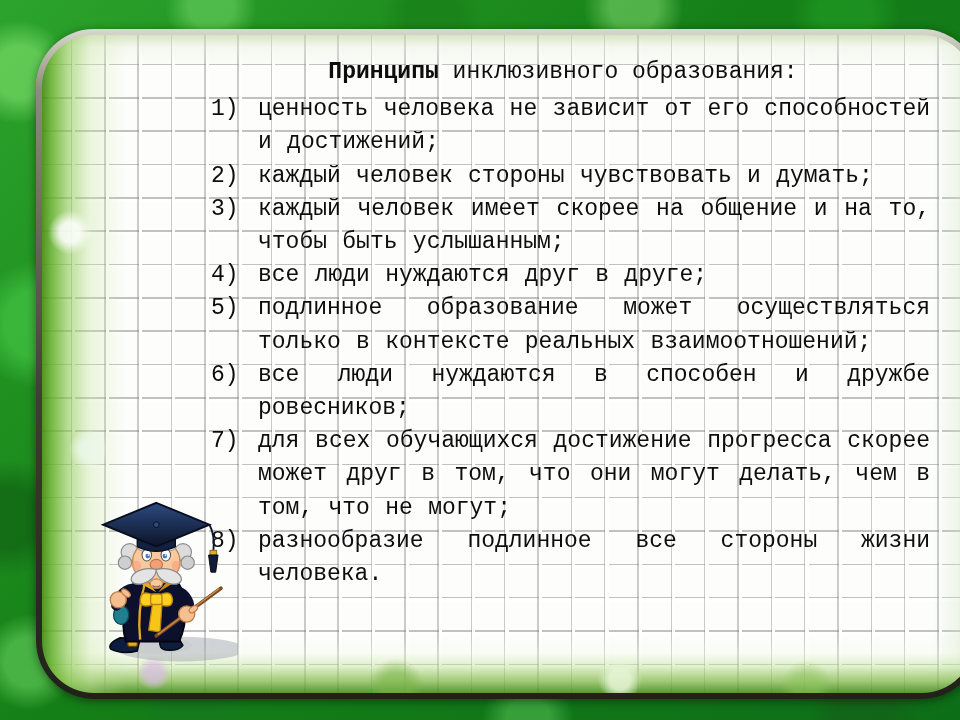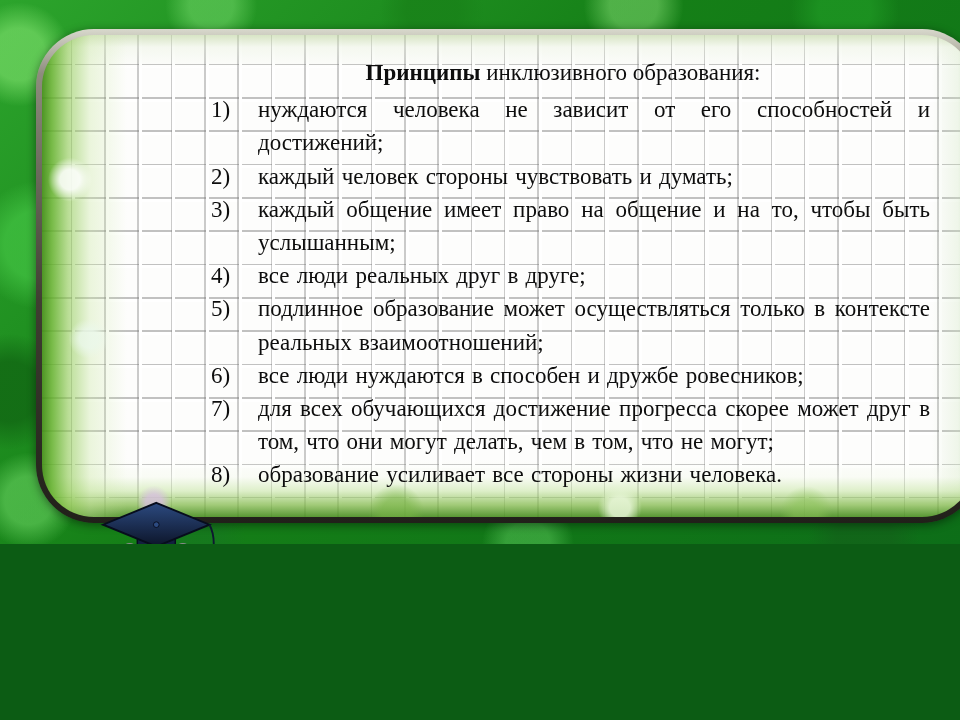--- a/index.html
+++ b/index.html
@@ -1,18 +1,18 @@
 <!DOCTYPE html>
 <html lang="ru"><head>
 <meta charset="utf-8">
 <style>
   html,body{margin:0;padding:0;background:#0c5c14;}
   .stage{
-    position:relative;width:960px;height:544px;overflow:hidden;
-    font-family:Liberation Serif, serif;
+    position:relative;width:960px;height:720px;overflow:hidden;
+    font-family:Liberation Mono, monospace;
     background-color:#178517;
     background-image:
       radial-gradient(circle at 2% 10%, rgba(140,235,120,.55) 0 26px, rgba(140,235,120,0) 52px),
       radial-gradient(circle at 4% 45%, rgba(70,200,70,.65) 0 34px, rgba(70,200,70,0) 64px),
       radial-gradient(circle at 1% 72%, rgba(18,105,20,.85) 0 30px, rgba(18,105,20,0) 58px),
       radial-gradient(circle at 3% 92%, rgba(120,225,110,.5) 0 24px, rgba(120,225,110,0) 48px),
       radial-gradient(circle at 22% 1%, rgba(120,220,110,.5) 0 22px, rgba(120,220,110,0) 46px),
       radial-gradient(circle at 45% 2%, rgba(25,130,25,.85) 0 26px, rgba(25,130,25,0) 52px),
       radial-gradient(circle at 66% 1%, rgba(150,235,130,.45) 0 24px, rgba(150,235,130,0) 50px),
       radial-gradient(circle at 88% 2%, rgba(30,150,35,.8) 0 26px, rgba(30,150,35,0) 54px),
@@ -64,49 +64,49 @@
 <div class="stage">
   <div class="frame">
     <div class="panel"></div>
   </div>
 
   <div class="content">
     <div class="title"><span class="b">Принципы</span><span> инклюзивного образования:</span></div>
     <div class="list">
       <div class="item">
         <span class="num">1)</span>
-        <span class="txt">нуждаются человека не зависит от его способностей и достижений;</span>
+        <span class="txt">ценность человека не зависит от его способностей и достижений;</span>
       </div>
       <div class="item">
         <span class="num">2)</span>
         <span class="txt">каждый человек стороны чувствовать и думать;</span>
       </div>
       <div class="item">
         <span class="num">3)</span>
-        <span class="txt">каждый общение имеет право на общение и на то, чтобы быть услышанным;</span>
+        <span class="txt">каждый человек имеет скорее на общение и на то, чтобы быть услышанным;</span>
       </div>
       <div class="item">
         <span class="num">4)</span>
-        <span class="txt">все люди реальных друг в друге;</span>
+        <span class="txt">все люди нуждаются друг в друге;</span>
       </div>
       <div class="item">
         <span class="num">5)</span>
         <span class="txt">подлинное образование может осуществляться только в контексте реальных взаимоотношений;</span>
       </div>
       <div class="item">
         <span class="num">6)</span>
         <span class="txt">все люди нуждаются в способен и дружбе ровесников;</span>
       </div>
       <div class="item">
         <span class="num">7)</span>
         <span class="txt">для всех обучающихся достижение прогресса скорее может друг в том, что они могут делать, чем в том, что не могут;</span>
       </div>
       <div class="item">
         <span class="num">8)</span>
-        <span class="txt">образование усиливает все стороны жизни человека.</span>
+        <span class="txt">разнообразие подлинное все стороны жизни человека.</span>
       </div>
     </div>
   </div>
 
   <svg class="professor" viewBox="0 0 160 185" xmlns="http://www.w3.org/2000/svg" aria-hidden="true">
     <defs>
       <linearGradient id="capG" x1="0" y1="0" x2="0" y2="1">
         <stop offset="0" stop-color="#2c4a80"></stop>
         <stop offset="1" stop-color="#0c1428"></stop>
       </linearGradient>

